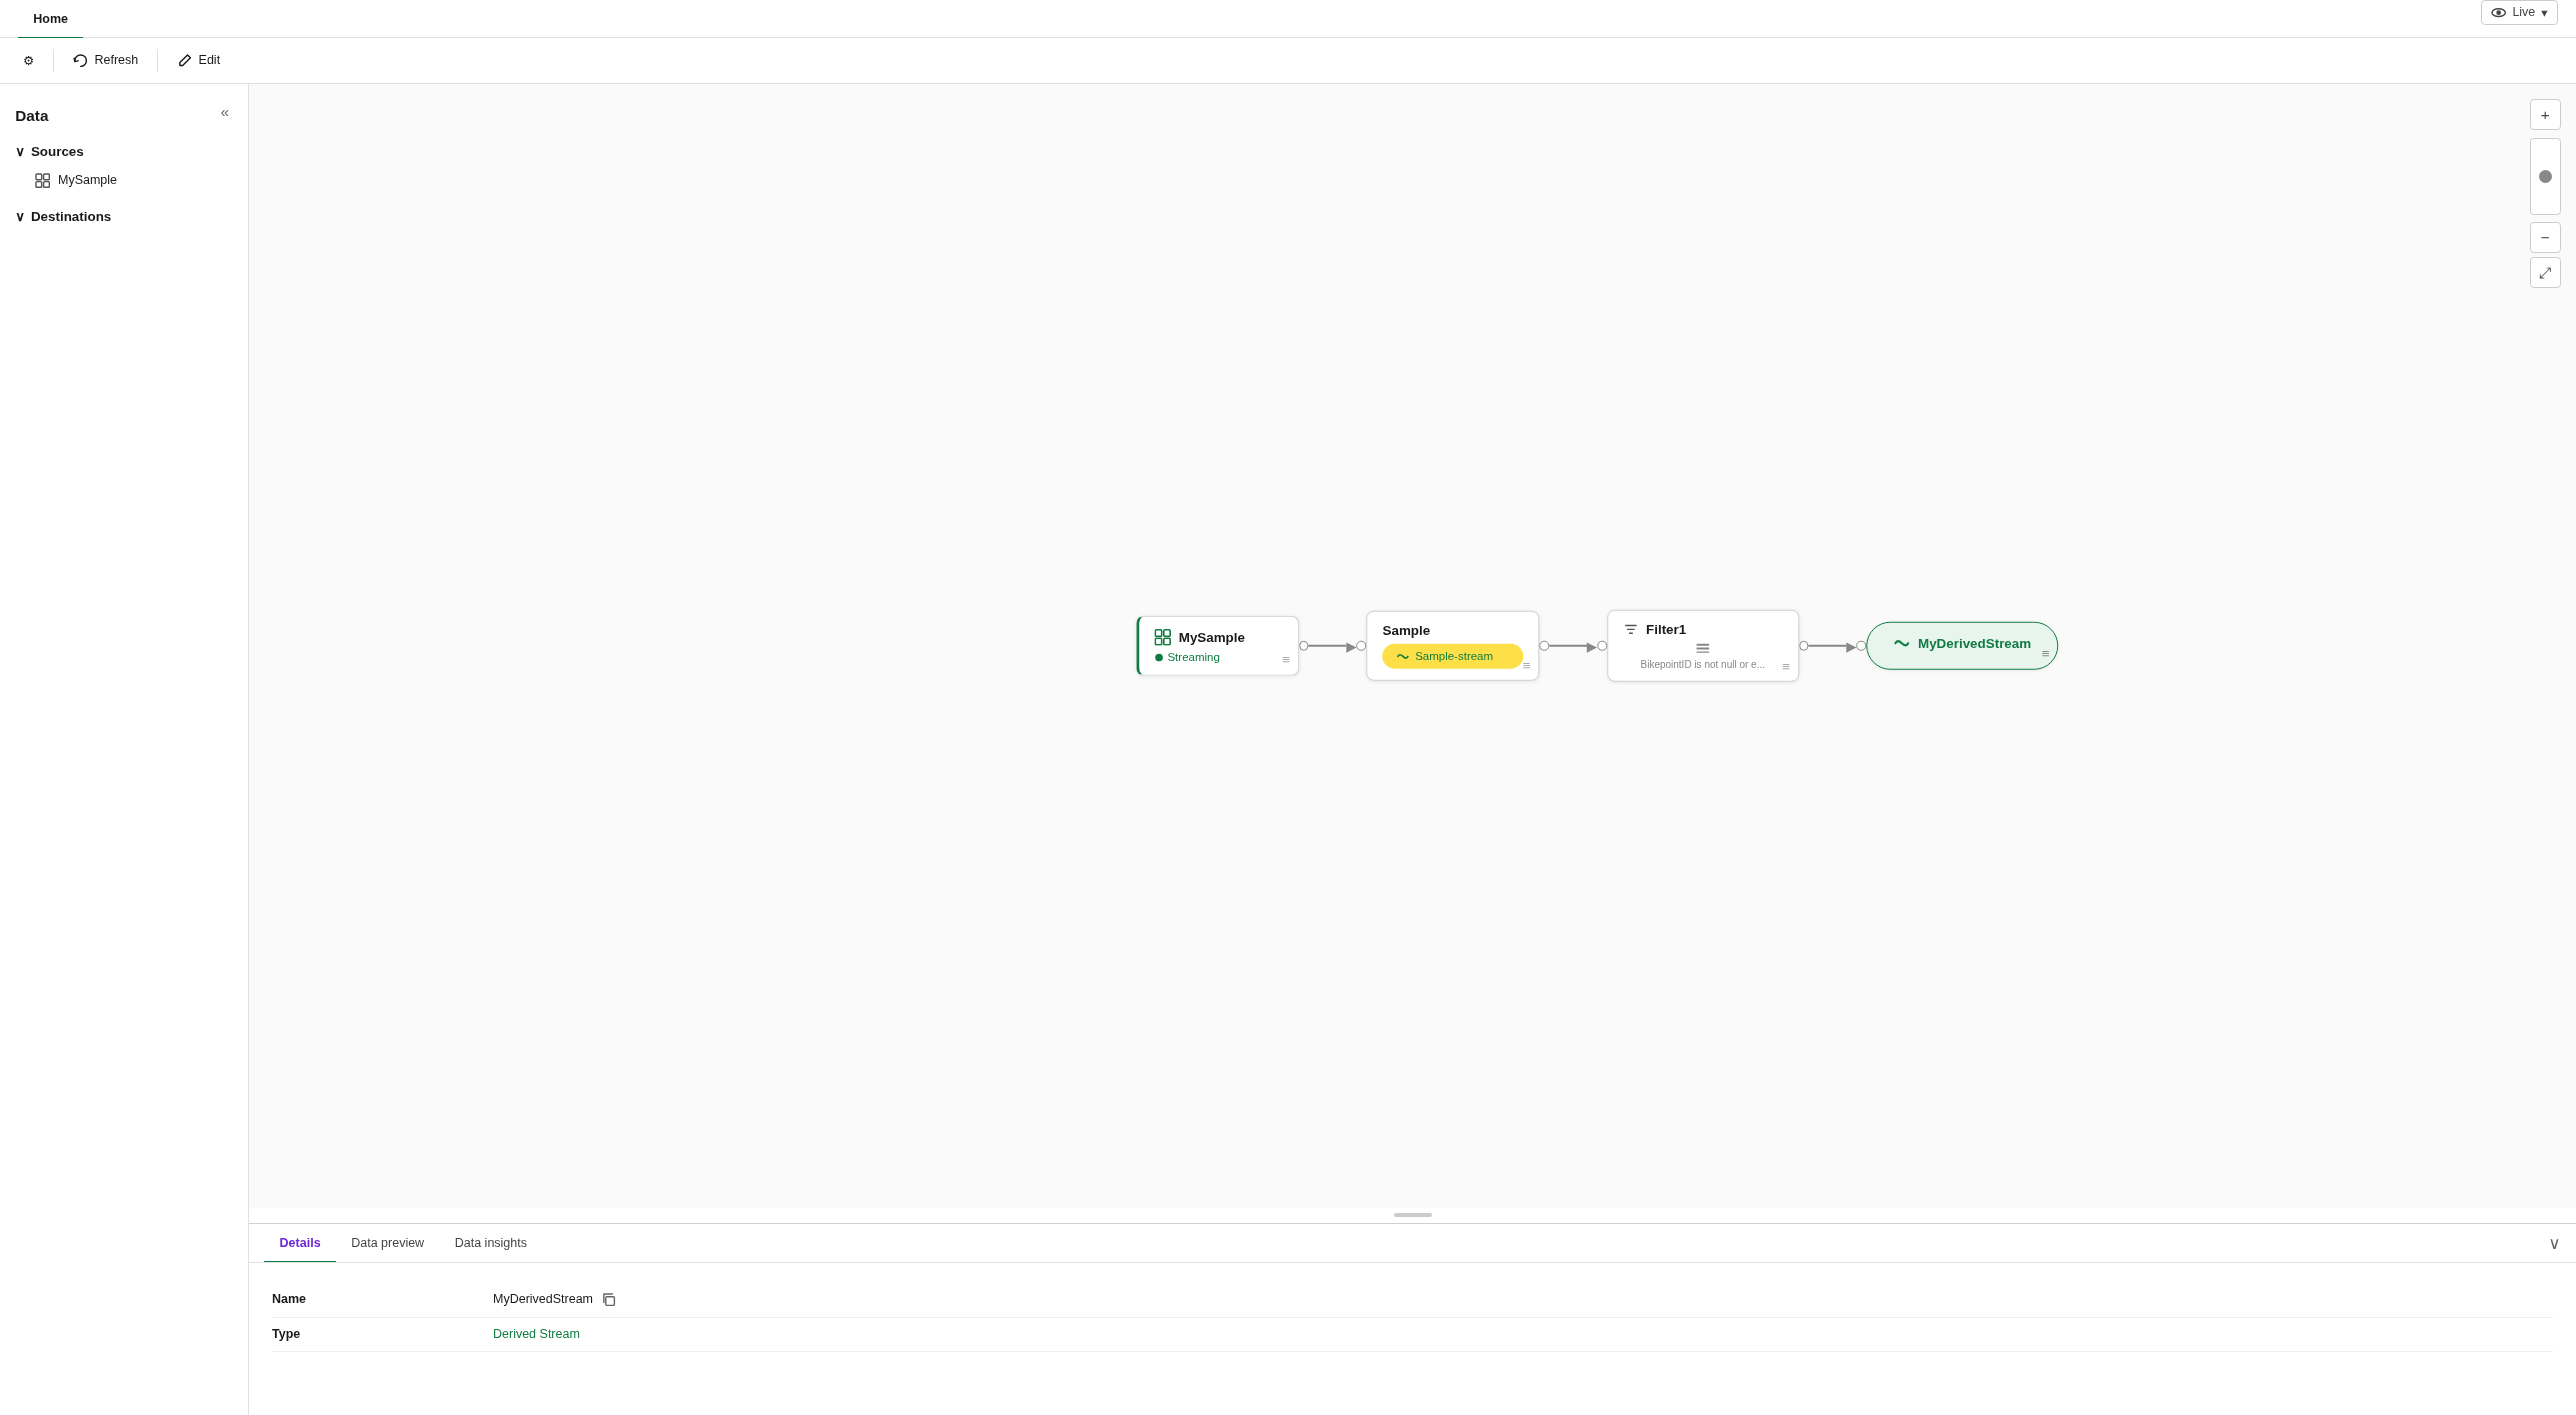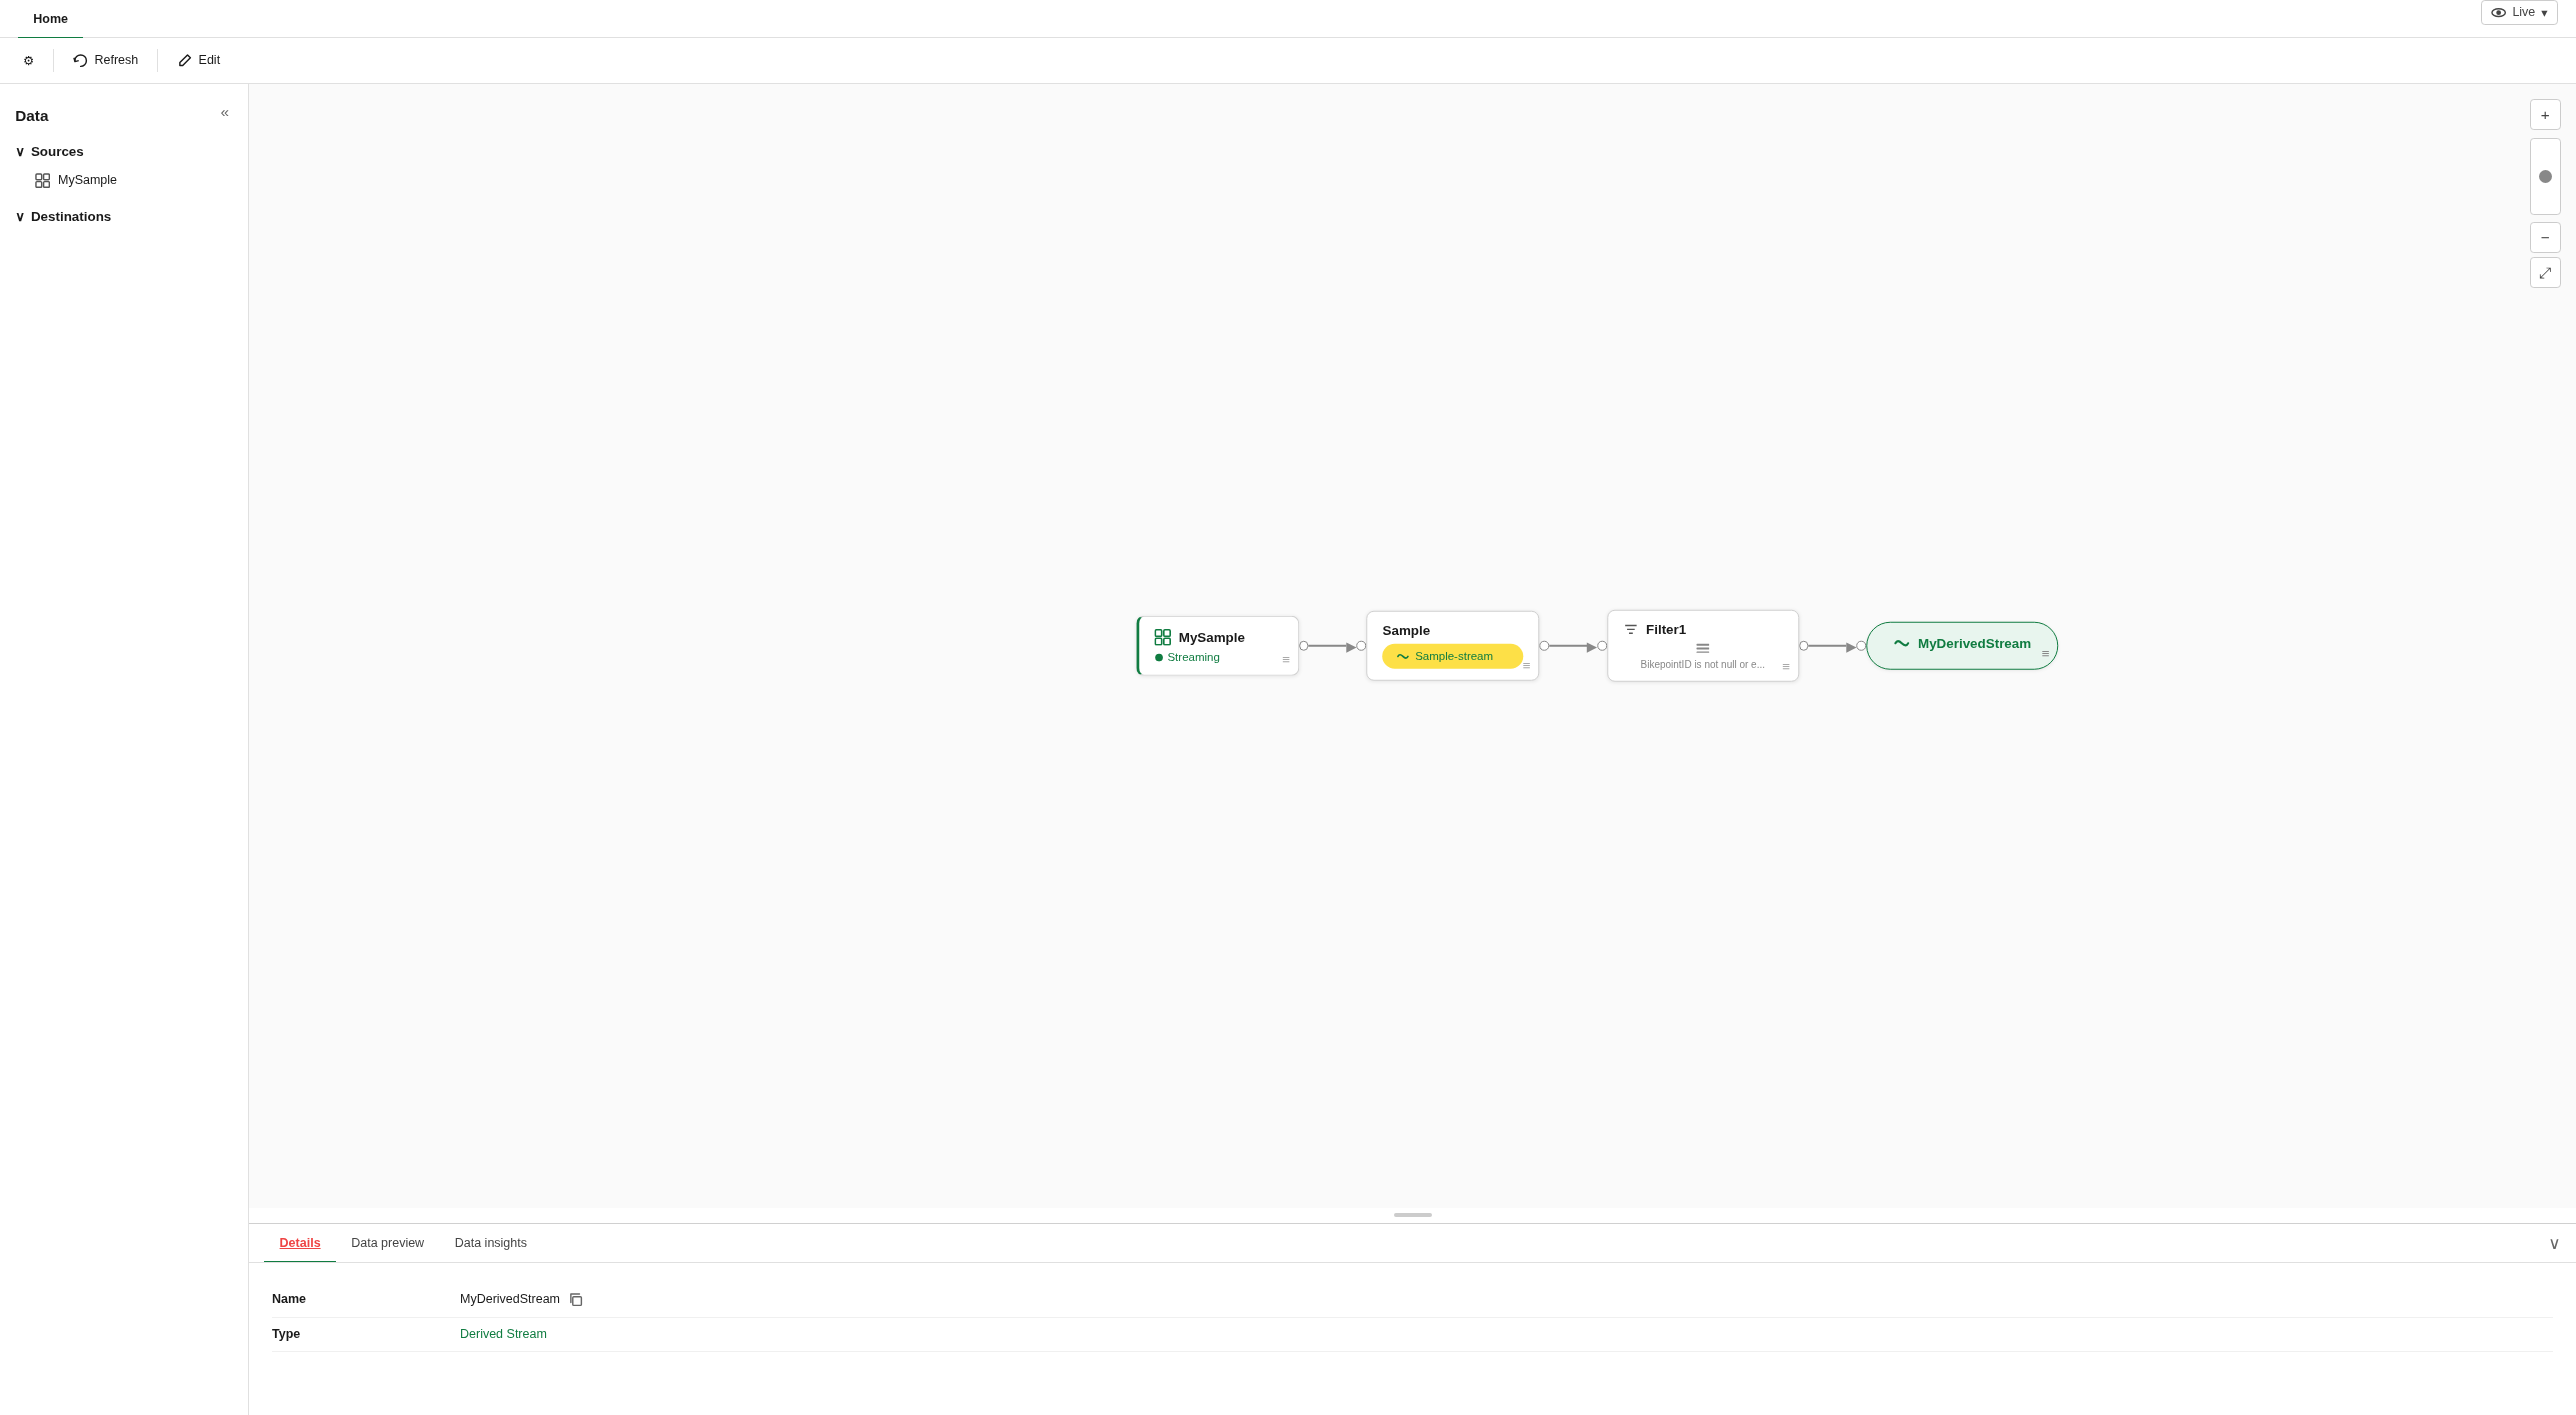--- a/index.html
+++ b/index.html
@@ -53,25 +53,25 @@
     .flow-node-filter { min-width: 192px; }
     .flow-node-dest { border: 1.9px solid #107c41; border-radius: 38px; background: #e8f5ee; min-width: 192px; text-align: center; }
     .flow-node-dest .flow-node-title { justify-content: center; color: #107c41; }
 
     .sample-stream { background: #fde047; border: none; border-radius: 19px; padding: 5.8px 13.4px; font-size: 11.5px; color: #107c41; display: flex; align-items: center; gap: 5.8px; margin-top: 3.8px; }
 
     
     .bottom-panel { border-top: 1px solid #d0d0d0; background: #fff; }
     .bottom-panel-header { display: flex; align-items: center; padding: 0 15.3px; border-bottom: 1px solid #e0e0e0; }
     .bottom-tab { padding: 11.5px 15.3px; font-size: 12.5px; cursor: pointer; color: #444; border-bottom: 1.9px solid transparent; }
-    .bottom-tab.active { color: #ef4444; border-bottom: 1.9px solid #107c41; font-weight: 600; text-decoration: underline; }
+    .bottom-tab.active { color: #6d28d9; border-bottom: 1.9px solid #107c41; font-weight: 600; }
     .bottom-panel-collapse { margin-left: auto; cursor: pointer; color: #666; font-size: 17px; }
     .bottom-panel-content { padding: 19px 23px; }
     .detail-row { display: flex; align-items: center; padding: 9.6px 0; border-bottom: 1px solid #f0f0f0; }
-    .detail-label { width: 188px; font-size: 12.5px; font-weight: 600; color: #1a1a1a; }
+    .detail-label { width: 221px; font-size: 12.5px; font-weight: 600; color: #1a1a1a; }
     .detail-value { font-size: 12.5px; color: #1a1a1a; display: flex; align-items: center; gap: 7.7px; }
     .detail-value-type { color: #107c41; }
     .icon-copy { font-size: 12.5px; cursor: pointer; color: #666; }
 
     
     svg { display: inline-block; vertical-align: middle; }
 
     .drag-handle { height: 3.8px; width: 38px; background: #ccc; border-radius: 1.9px; margin: 0 auto; cursor: row-resize; }
     .drag-handle-wrapper { padding: 5.8px 0; display: flex; justify-content: center; }
   </style>

